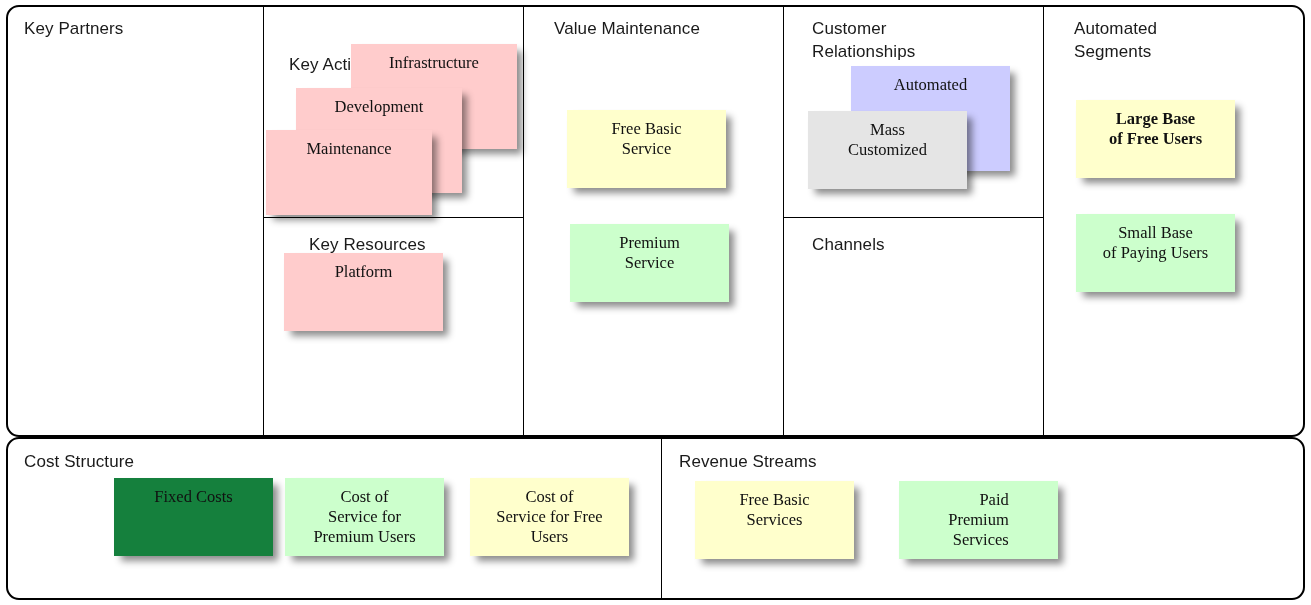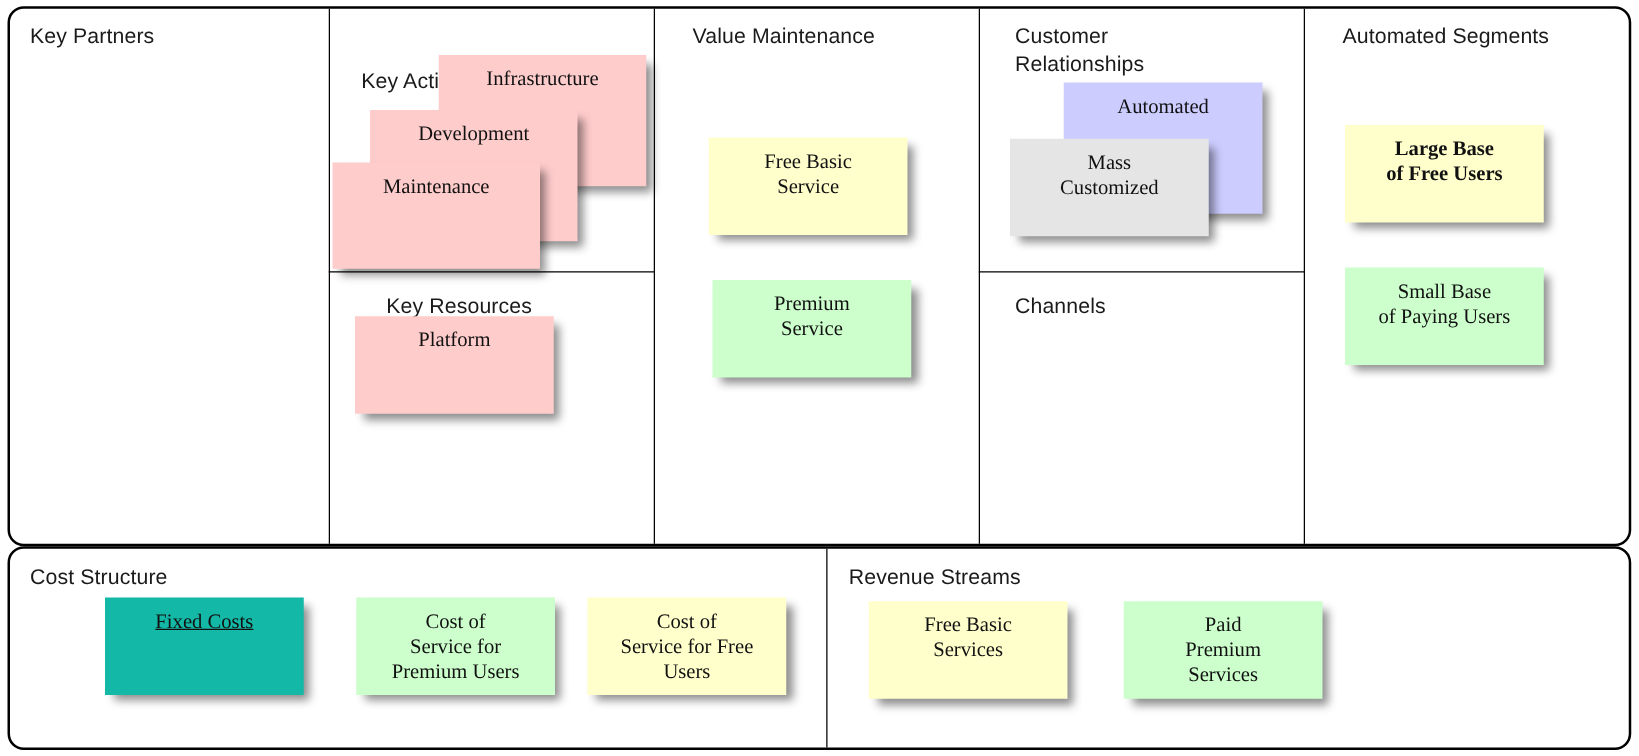--- a/index.html
+++ b/index.html
@@ -9,21 +9,21 @@
   }
   body {
     width: 1311px;
     height: 605px;
     font-family: "Liberation Sans", sans-serif;
     overflow: hidden;
   }
 
   #canvas-root {
     position: relative;
-    width: 1311px;
+    width: 1043px;
     height: 605px;
   }
 
   
   .frame {
     position: absolute;
     box-sizing: border-box;
     border: 2px solid #000000;
     border-radius: 13px;
     background: #ffffff;
@@ -131,30 +131,30 @@
 
   <div class="note z2" style="left:808px; top:111px; width:159px; height:78px; background:#e5e5e5;">Mass
 Customized</div>
 
   <div class="note z1" style="left:1076px; top:100px; width:159px; height:78px; background:#FFFFCC;font-weight:bold;">Large Base
 of Free Users</div>
 
   <div class="note z1" style="left:1076px; top:214px; width:159px; height:78px; background:#CCFFCC;">Small Base
 of Paying Users</div>
 
-  <div class="note z1" style="left:84px; top:478px; width:159px; height:78px; background:#14b8a6;text-decoration:underline;">Fixed Costs</div>
+  <div class="note z1" style="left:114px; top:478px; width:159px; height:78px; background:#15803d;">Fixed Costs</div>
 
   <div class="note z1" style="left:285px; top:478px; width:159px; height:78px; background:#CCFFCC;">Cost of
 Service for
 Premium Users</div>
 
   <div class="note z1" style="left:470px; top:478px; width:159px; height:78px; background:#FFFFCC;">Cost of
 Service for Free
 Users</div>
 
   <div class="note z1" style="left:695px; top:481px; width:159px; height:78px; background:#FFFFCC;">Free Basic
 Services</div>
 
-  <div class="note z1" style="left:899px; top:481px; width:159px; height:78px; background:#CCFFCC;">Paid
+  <div class="note z1" style="left:899px; top:481px; width:159px; height:78px; background:#CCFFCC;text-align:right;">Paid
 Premium
 Services</div>
 
 </div>
 
 </body></html>

